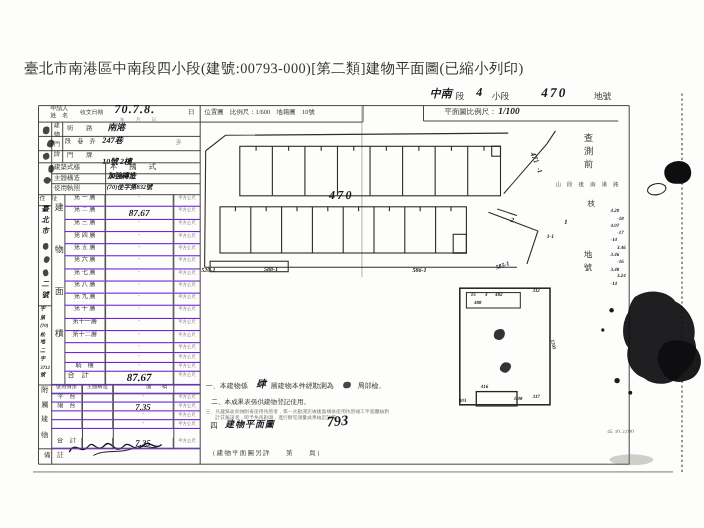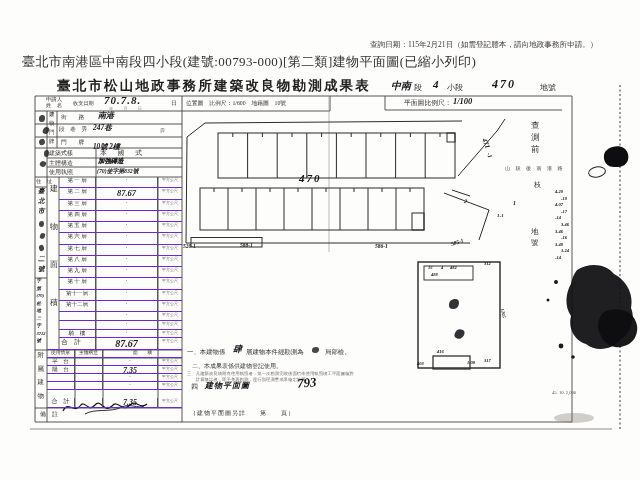--- a/index.html
+++ b/index.html
@@ -78,24 +78,22 @@
       <circle cx="556" cy="282" r="2" fill="#1a1a1d"></circle>
       <circle cx="548" cy="300" r="1.5" fill="#1a1a1d"></circle>
       <circle cx="561" cy="346" r="2.4" fill="#1a1a1d"></circle>
       <circle cx="573" cy="357" r="1.8" fill="#1a1a1d"></circle>
       <ellipse cx="574" cy="418" rx="20" ry="5" fill="#7a766d" opacity="0.35"></ellipse>
     </g>
 
     <path d="M30,429 H612" stroke="#b5b2ab" stroke-width="1.6" fill="none"></path>
   </svg>
 
-  <div class="abs" style="left:370px;top:41px;font-size:7.6px;color:#3a3835">查詢日期：115年2月21日（如需登記謄本，請向地政事務所申請。）</div>
   <div class="abs" style="left:22px;top:55px;font-size:13px;letter-spacing:.4px;color:#343230">臺北市南港區中南段四小段(建號:00793-000)[第二類]建物平面圖(已縮小列印)</div>
 
-  <div class="abs" style="left:57px;top:79px;font-size:13.5px;letter-spacing:2.2px;font-weight:bold;color:#22211e">臺北市松山地政事務所建築改良物勘測成果表</div>
 
   <div class="abs pr" style="left:37px;top:97px;width:34px;font-size:5.4px;text-align:center;white-space:pre-line">申請人
 姓　名</div>
   <div class="abs pr" style="left:73px;top:101px;font-size:5.2px">收文日期</div>
   <div class="abs hw" style="left:104px;top:95px;font-size:11px;letter-spacing:1px">70.7.8.</div>
   <div class="abs faint" style="left:109px;top:107px;font-size:4.2px;letter-spacing:3px">年　月　日</div>
   <div class="abs pr" style="left:171px;top:100px;font-size:6px">日</div>
   <div class="abs pr" style="left:186px;top:100px;font-size:5.8px">位置圖　比例尺：1/600　地籍圖　10號</div>
   <div class="abs pr" style="left:404px;top:99px;font-size:6.8px">平面圖比例尺：</div>
   <div class="abs hw" style="left:453px;top:97px;font-size:8.5px">1/100</div>

